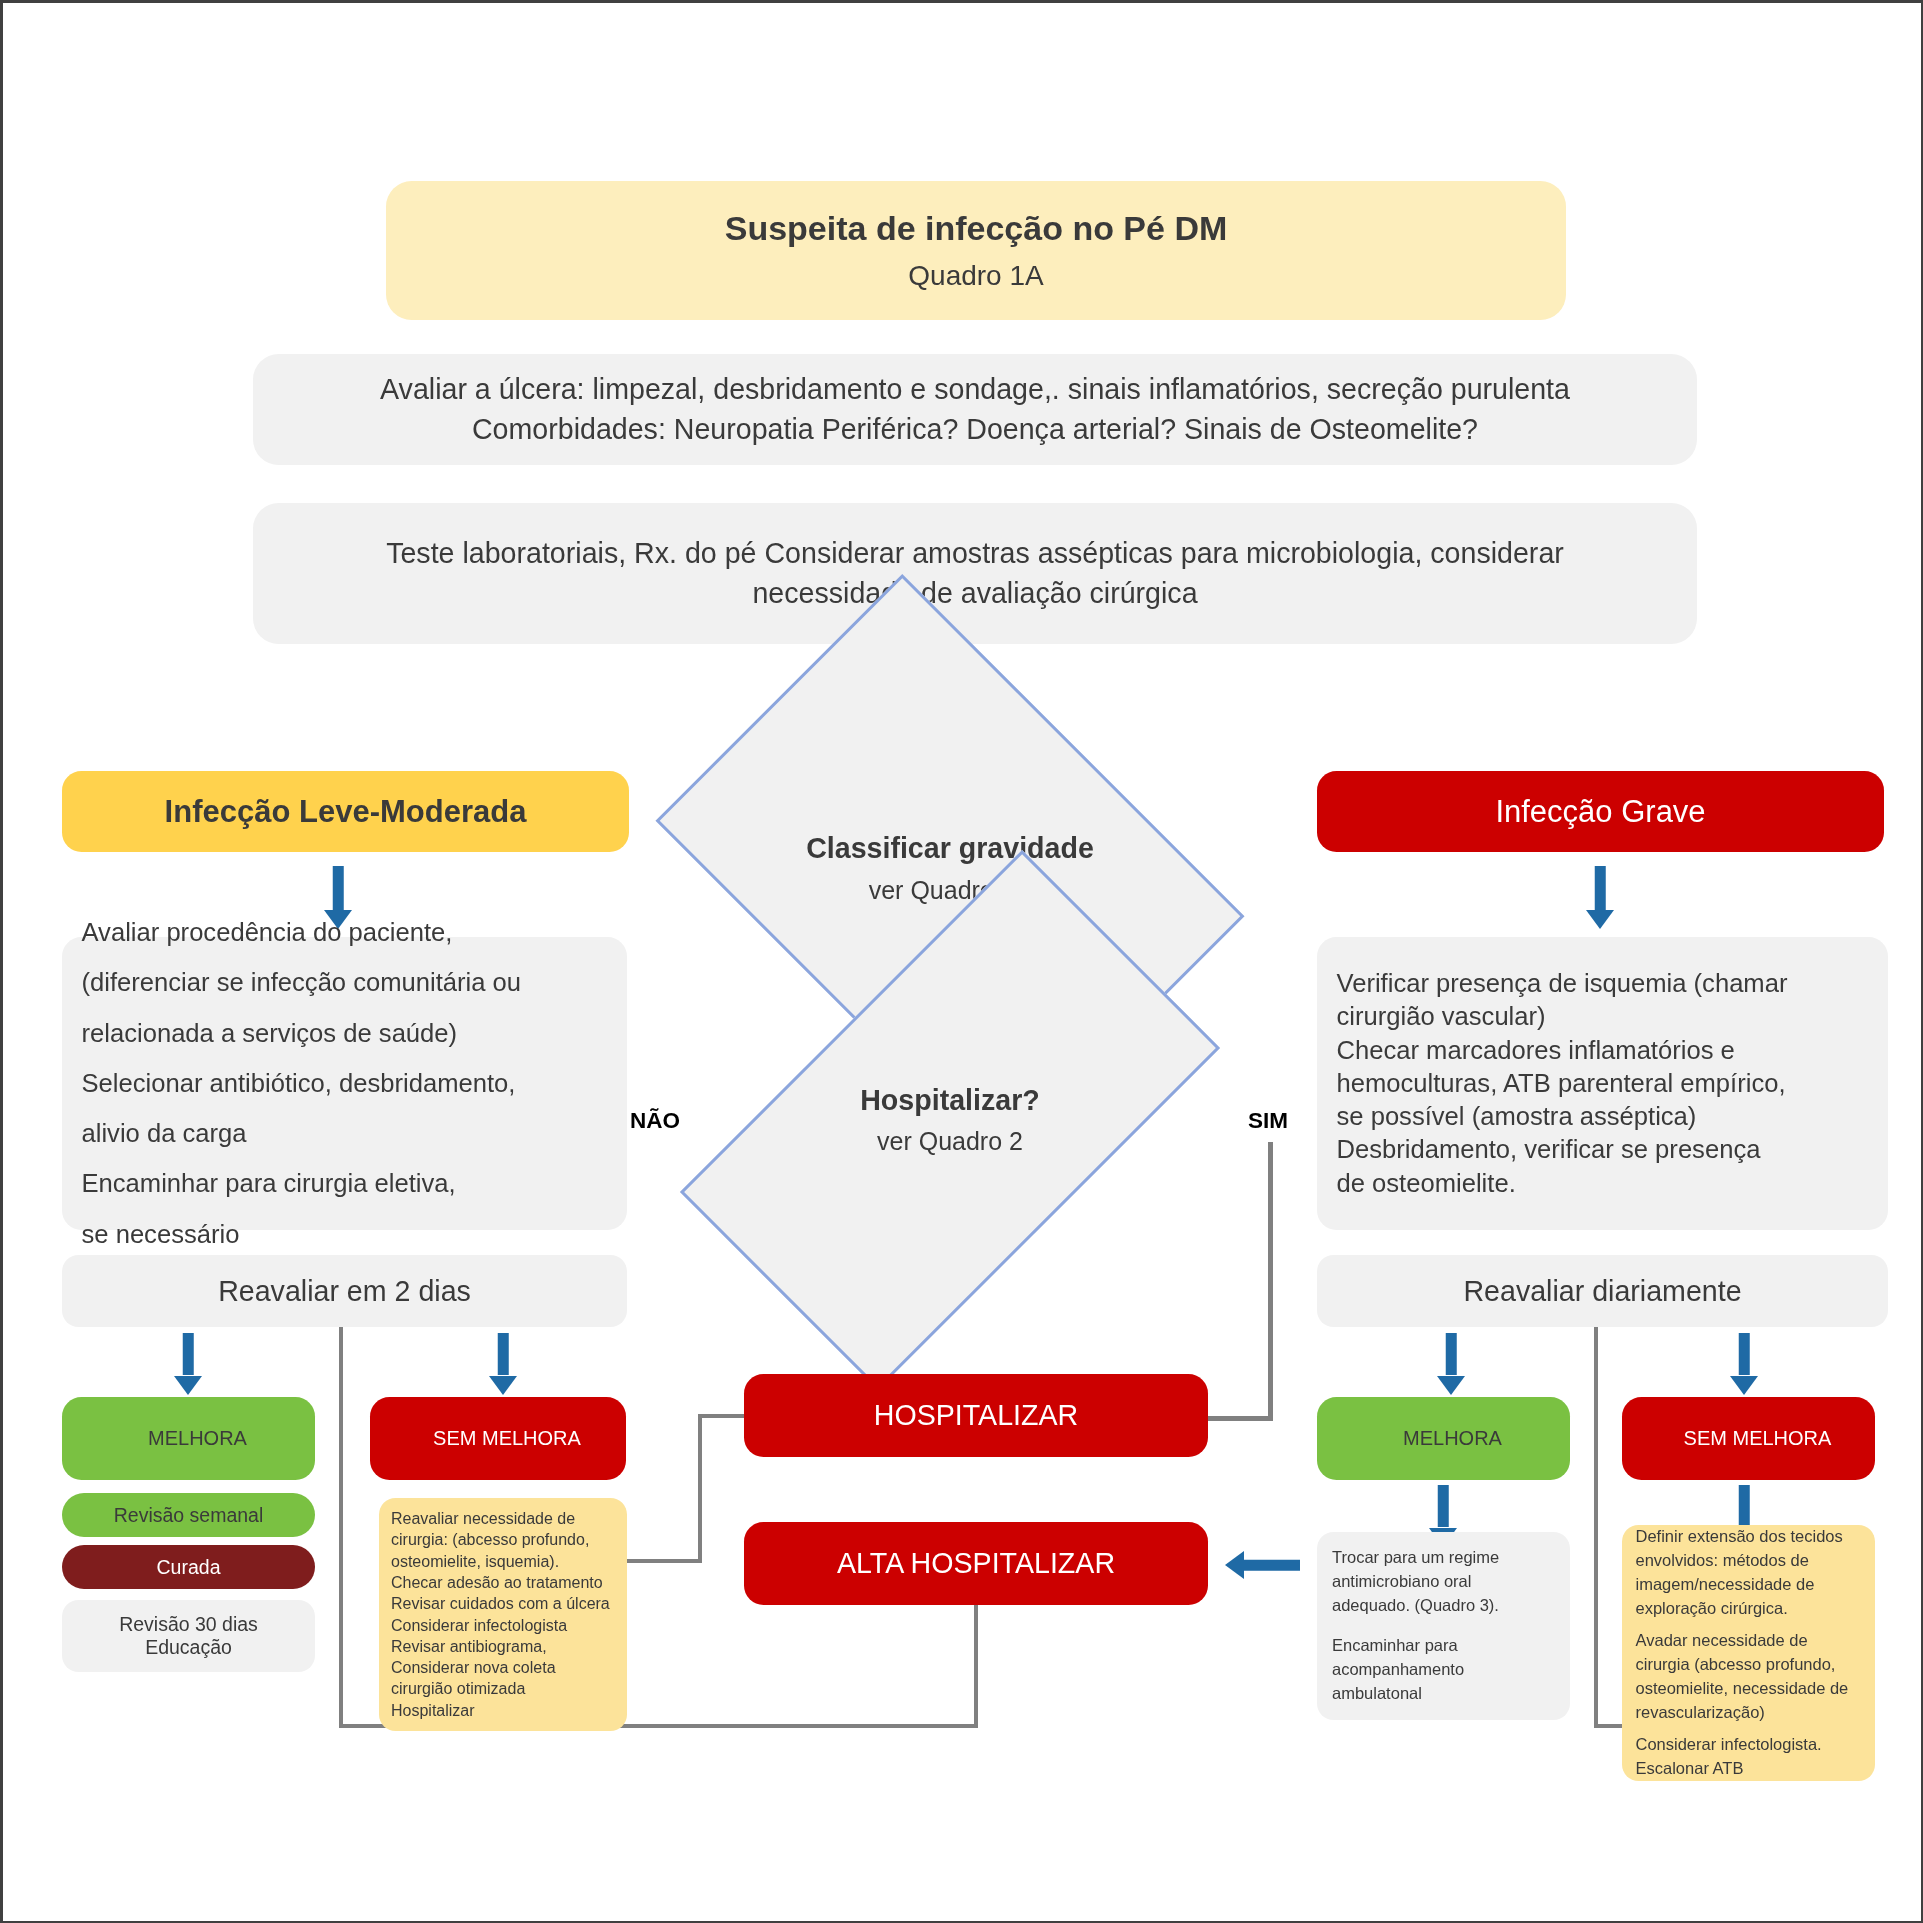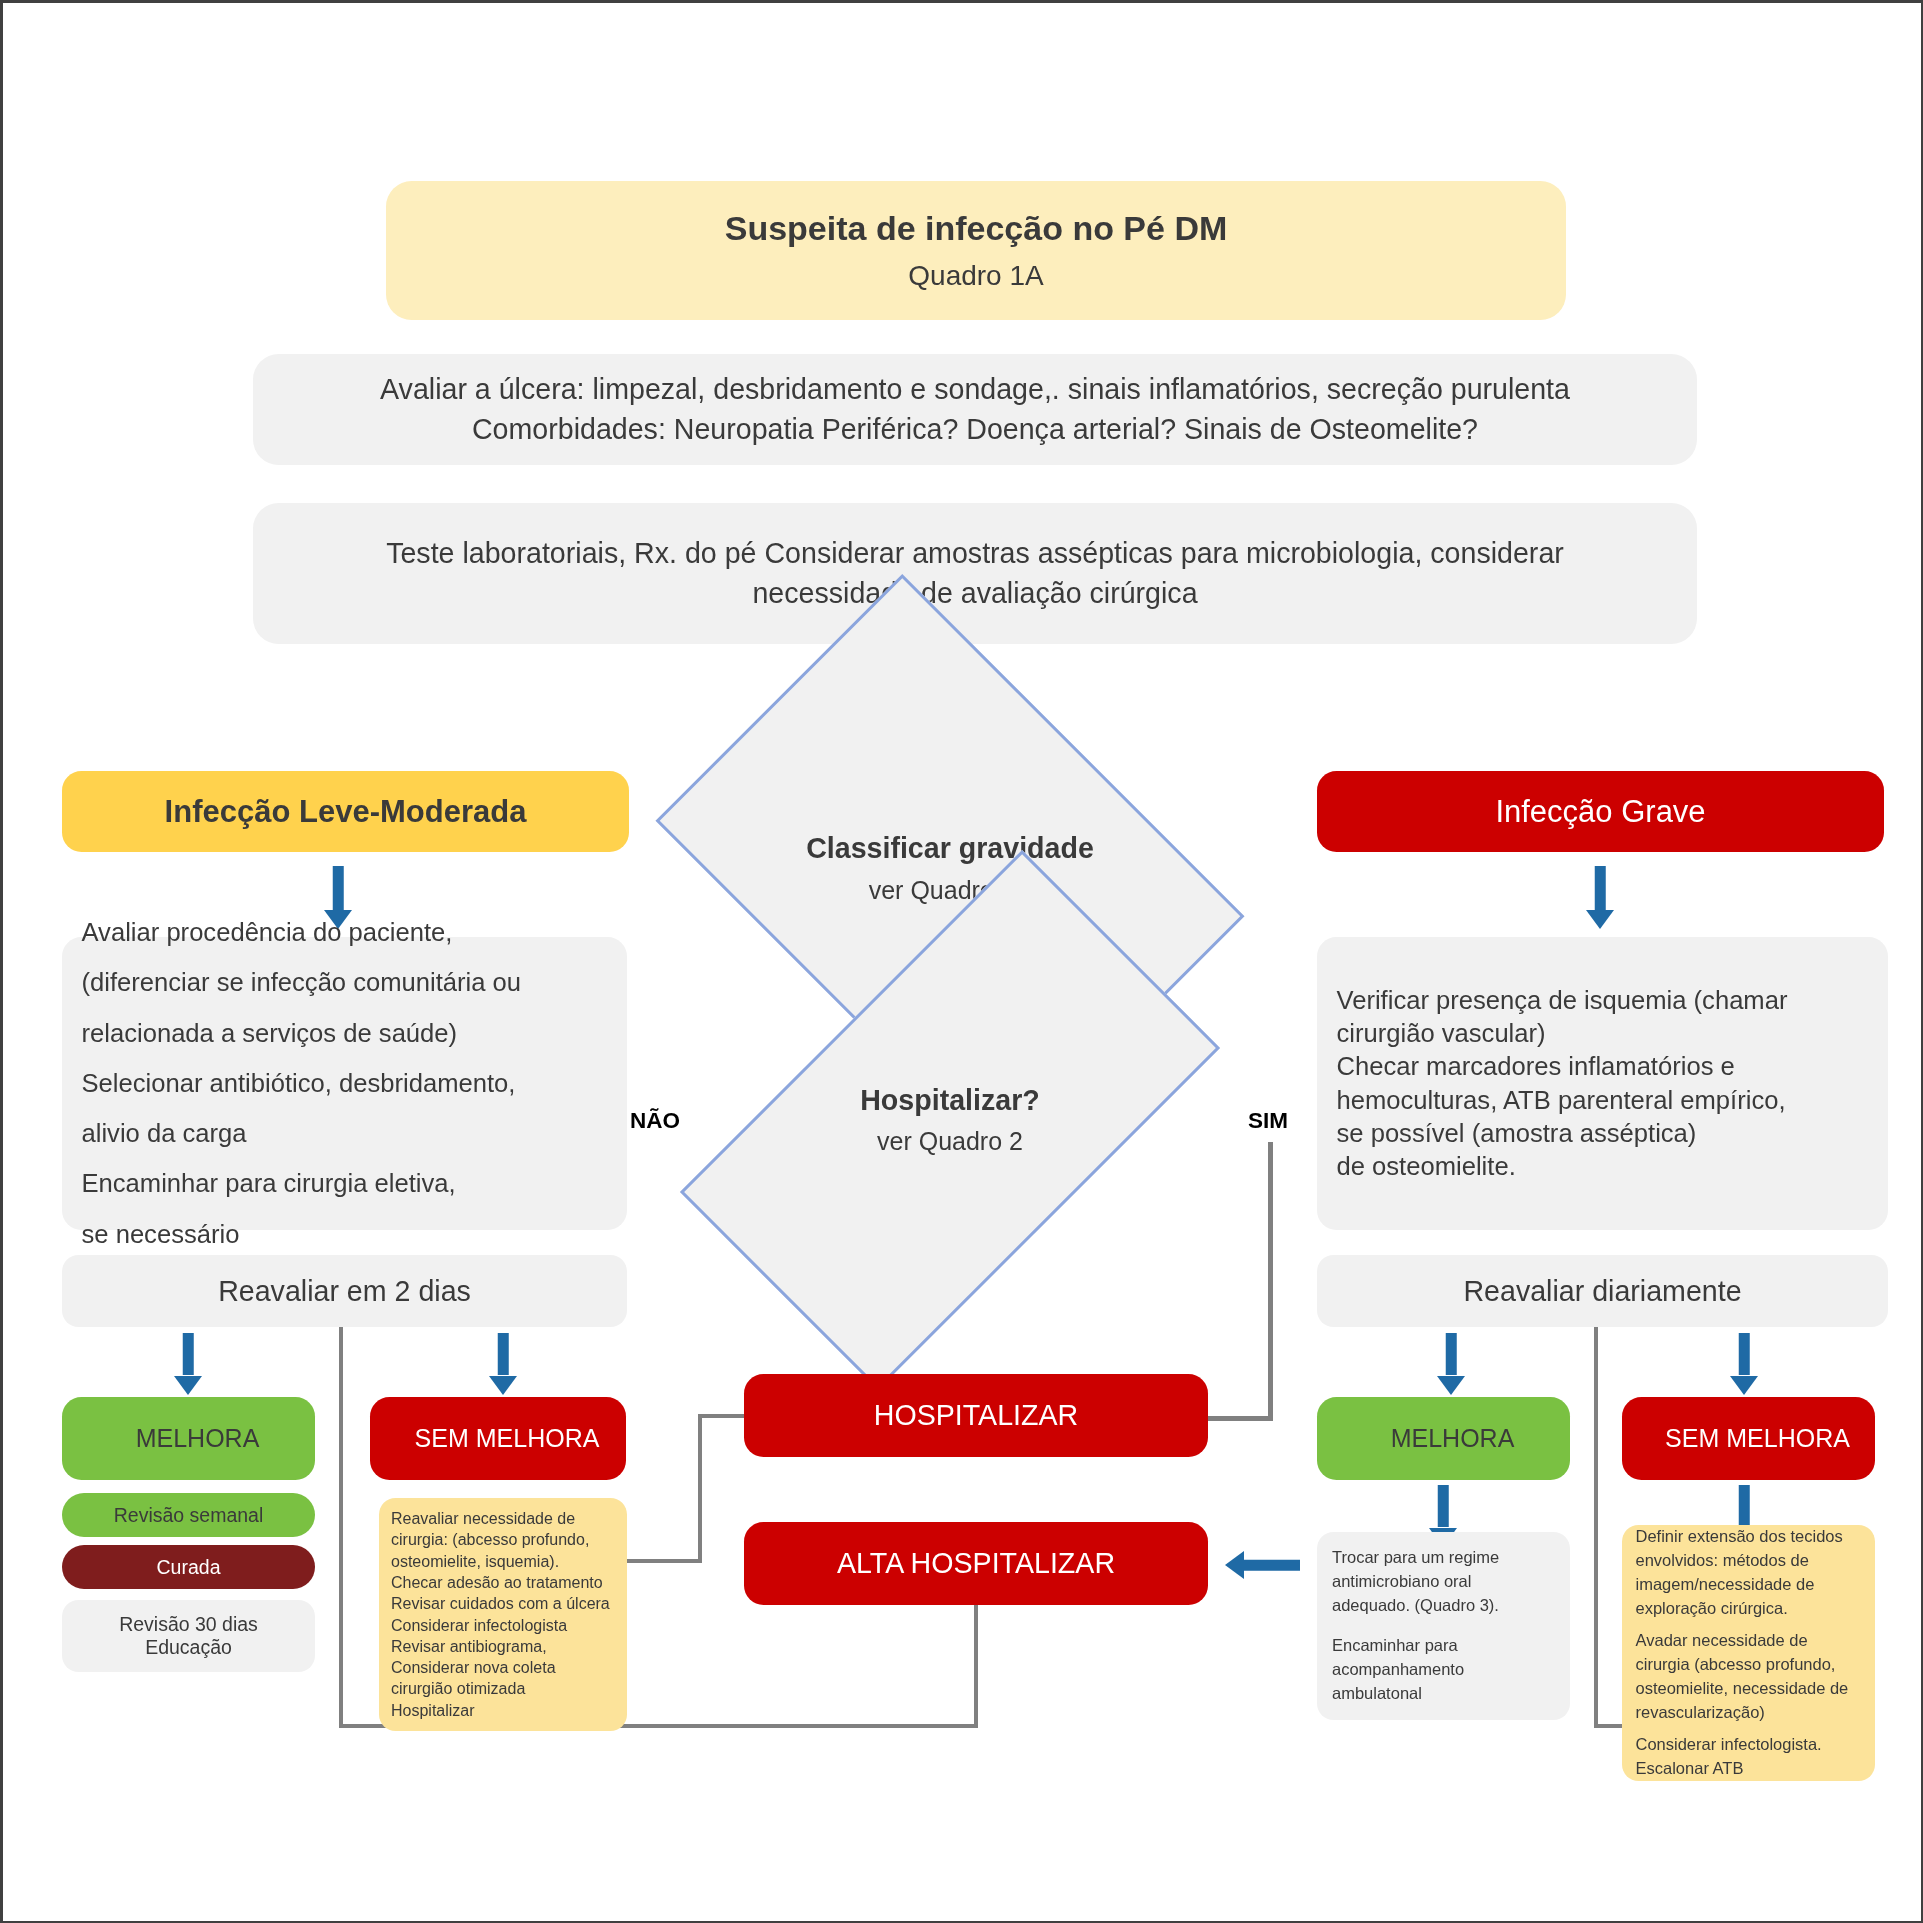--- a/index.html
+++ b/index.html
@@ -46,21 +46,21 @@
   .r-pill { border-radius: 751px; }
 
   
   .t-title   { font-size: 34px; font-weight: bold; }
   .t-sub     { font-size: 28px; }
   .t-body    { font-size: 25.6px; line-height: 1.30; }
   .t-hdr     { font-size: 31px; font-weight: bold; }
   .t-hdr2    { font-size: 31px; }
   .t-diamond { font-size: 28.6px; font-weight: bold; }
   .t-diamond-sub { font-size: 25px; }
-  .t-chip    { font-size: 25px; padding-left: 18px; }
+  .t-chip    { font-size: 20px; padding-left: 18px; }
   .t-chipsm  { font-size: 19.5px; }
   .t-big     { font-size: 28.6px; }
   .t-small   { font-size: 16px; line-height: 1.33; }
   .t-small2  { font-size: 16.5px; line-height: 1.45; }
   .t-yesno   { font-size: 22.5px; font-weight: bold; color: #000000; }
 
   
   .diamond {
     position: absolute;
     z-index: 3;
@@ -189,20 +189,21 @@
     <span class="line t-body">Encaminhar para cirurgia eletiva,</span>
     <span class="line t-body">se necessário</span>
   </div>
 
   <div class="node fill-grey r-md left" style="left:1314px; top:934px; width:571px; height:293px; padding:0 19.5px;">
     <span class="line t-body">Verificar presença de isquemia (chamar</span>
     <span class="line t-body">cirurgião vascular)</span>
     <span class="line t-body">Checar marcadores inflamatórios e</span>
     <span class="line t-body">hemoculturas, ATB parenteral empírico,</span>
     <span class="line t-body">se possível (amostra asséptica)</span>
+    <span class="line t-body">Desbridamento, verificar se presença</span>
     <span class="line t-body">de osteomielite.</span>
   </div>
 
   <div class="diamond" style="left:705px; top:977px; width:484px; height:280px;">
     <div class="dshape" style="left:102px; top:-102px; right:102px; bottom:-102px;"></div>
     <div class="dtext">
       <span class="line t-diamond">Hospitalizar?</span>
       <span class="line t-diamond-sub" style="margin-top:10.5px;">ver Quadro 2</span>
     </div>
   </div>

